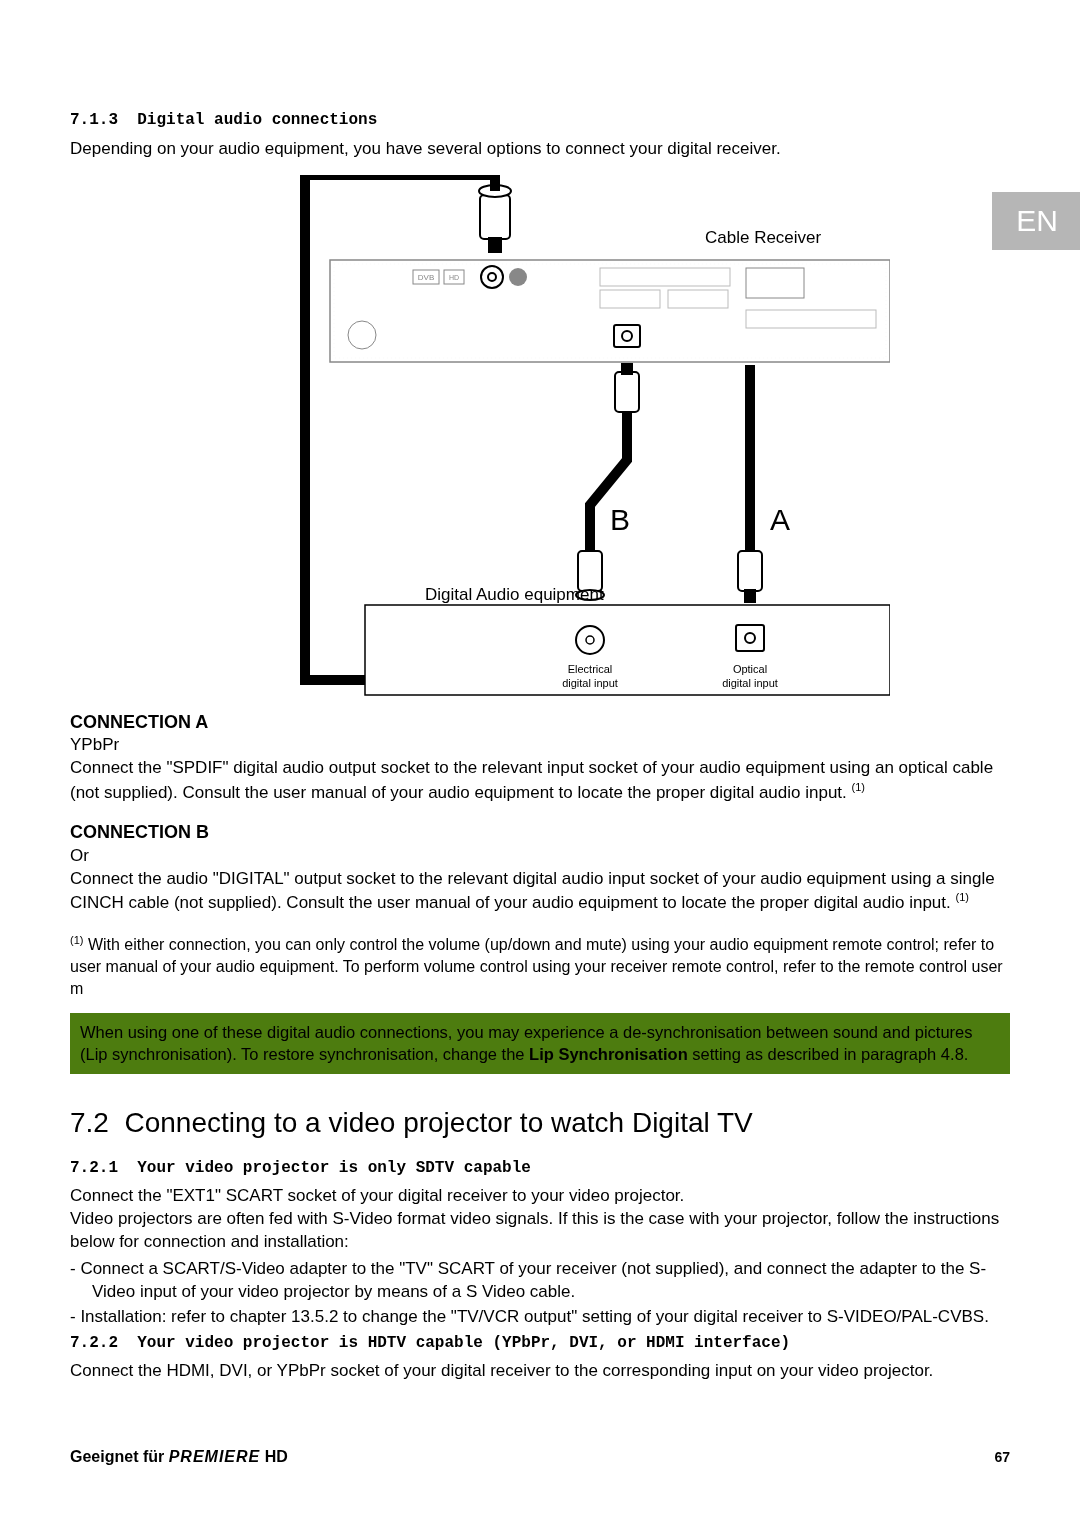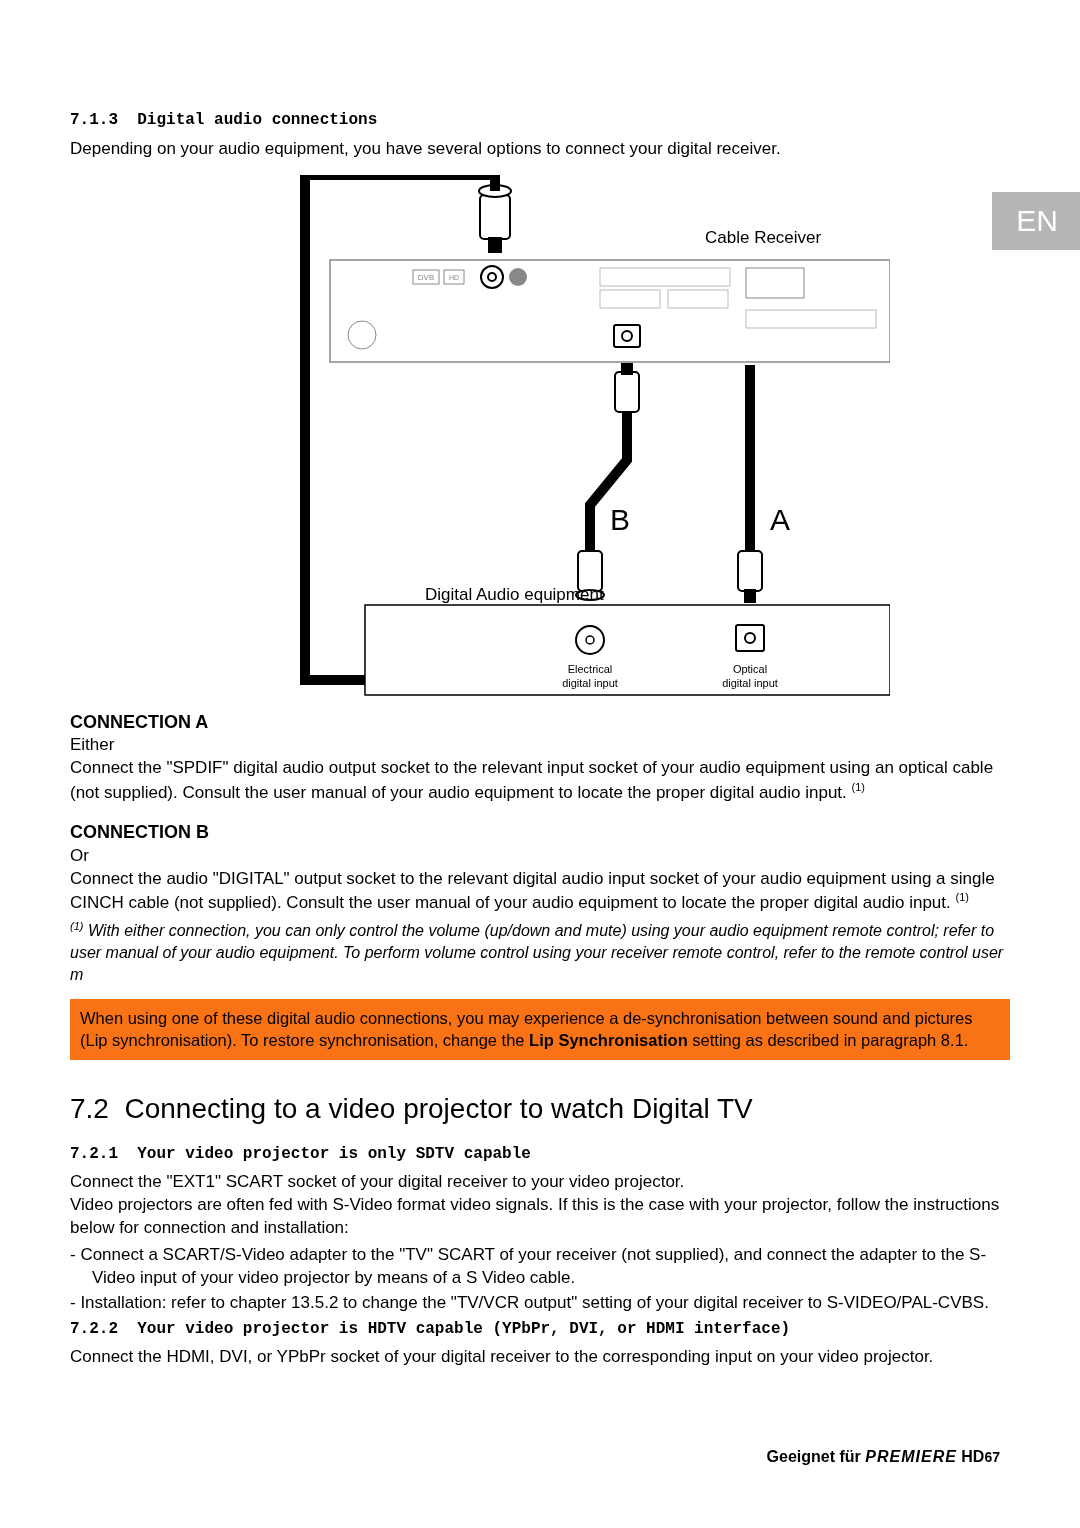--- a/index.html
+++ b/index.html
@@ -33,43 +33,43 @@
     font-size: 30px;
     display: flex;
     align-items: center;
     justify-content: center;
   }
   .diagram {
     margin: 14px auto 10px auto;
     display: block;
   }
   .conn-h { font-weight: bold; font-size: 18px; margin-top: 10px; }
-  .footnote { font-size: 16px; margin-top: 4px; font-style: italic; }
+  .footnote { font-size: 16px; margin-top: 18px; }
   .sup { font-size: 11px; vertical-align: super; }
   .note-box {
-    background: #f97316;
+    background: #4d7c0f;
     padding: 8px 10px;
     margin-top: 14px;
     font-size: 16.5px;
   }
   .h2 {
     font-size: 28px;
     font-weight: normal;
     margin: 30px 0 16px 0;
   }
   ul.dash { list-style: none; padding-left: 22px; margin: 4px 0; }
   ul.dash li::before { content: "-  "; margin-left: -22px; }
   ul.dash li { margin-bottom: 2px; }
   .footer {
     position: absolute;
     bottom: 60px;
     left: 70px;
-    right: 80px;
+    right: 70px;
     display: flex;
-    justify-content: flex-end;
+    justify-content: space-between;
     align-items: baseline;
     font-size: 16px;
   }
   .footer .brand { font-style: italic; font-weight: bold; letter-spacing: 1px; }
   .footer .pn { font-weight: bold; font-size: 14px; }
   svg text { font-family: "Helvetica Neue", Helvetica, Arial, sans-serif; }
 </style>
 </head>
 <body>
 
@@ -140,38 +140,38 @@
     <text x="400" y="498" font-size="11" text-anchor="middle">Electrical</text>
     <text x="400" y="512" font-size="11" text-anchor="middle">digital input</text>
 
     <rect x="546" y="450" width="28" height="26" rx="2" fill="none" stroke="#000" stroke-width="2"></rect>
     <circle cx="560" cy="463" r="5" fill="none" stroke="#000" stroke-width="2"></circle>
     <text x="560" y="498" font-size="11" text-anchor="middle">Optical</text>
     <text x="560" y="512" font-size="11" text-anchor="middle">digital input</text>
   </svg>
 
   <div class="conn-h">CONNECTION A</div>
-  <div class="body">Either</div>
+  <div class="body">YPbPr</div>
   <div class="body">
     <span>Connect the "SPDIF" digital audio output socket to the relevant input socket of your audio equipment using an optical cable (not supplied). Consult the user manual of your audio equipment to locate the proper digital audio input.</span> <span class="sup">(1)</span>
   </div>
 
   <div class="conn-h" style="margin-top:16px">CONNECTION B</div>
   <div class="body">Or</div>
   <div class="body">
     <span>Connect the audio "DIGITAL" output socket to the relevant digital audio input socket of your audio equipment using a single CINCH cable (not supplied). Consult the user manual of your audio equipment to locate the proper digital audio input.</span> <span class="sup">(1)</span>
   </div>
 
   <div class="footnote">
     <span class="sup">(1)</span> <span>With either connection, you can only control the volume (up/down and mute) using your audio equipment remote control; refer to user manual of your audio equipment. To perform volume control using your receiver remote control, refer to the remote control user m</span>
   </div>
 
   <div class="note-box">
     <span>When using one of these digital audio connections, you may experience a de-synchronisation between sound and pictures</span><br>
-    <span>(Lip synchronisation). To restore synchronisation, change the </span><b>Lip Synchronisation</b><span> setting as described in paragraph 8.1.</span>
+    <span>(Lip synchronisation). To restore synchronisation, change the </span><b>Lip Synchronisation</b><span> setting as described in paragraph 4.8.</span>
   </div>
 
   <div class="h2">
     <span>7.2</span>&nbsp;&nbsp;<span>Connecting to a video projector to watch Digital TV</span>
   </div>
 
   <div class="h3">
     <span>7.2.1</span>&nbsp;&nbsp;<span>Your video projector is only SDTV capable</span>
   </div>
   <div class="body">Connect the "EXT1" SCART socket of your digital receiver to your video projector.</div>

